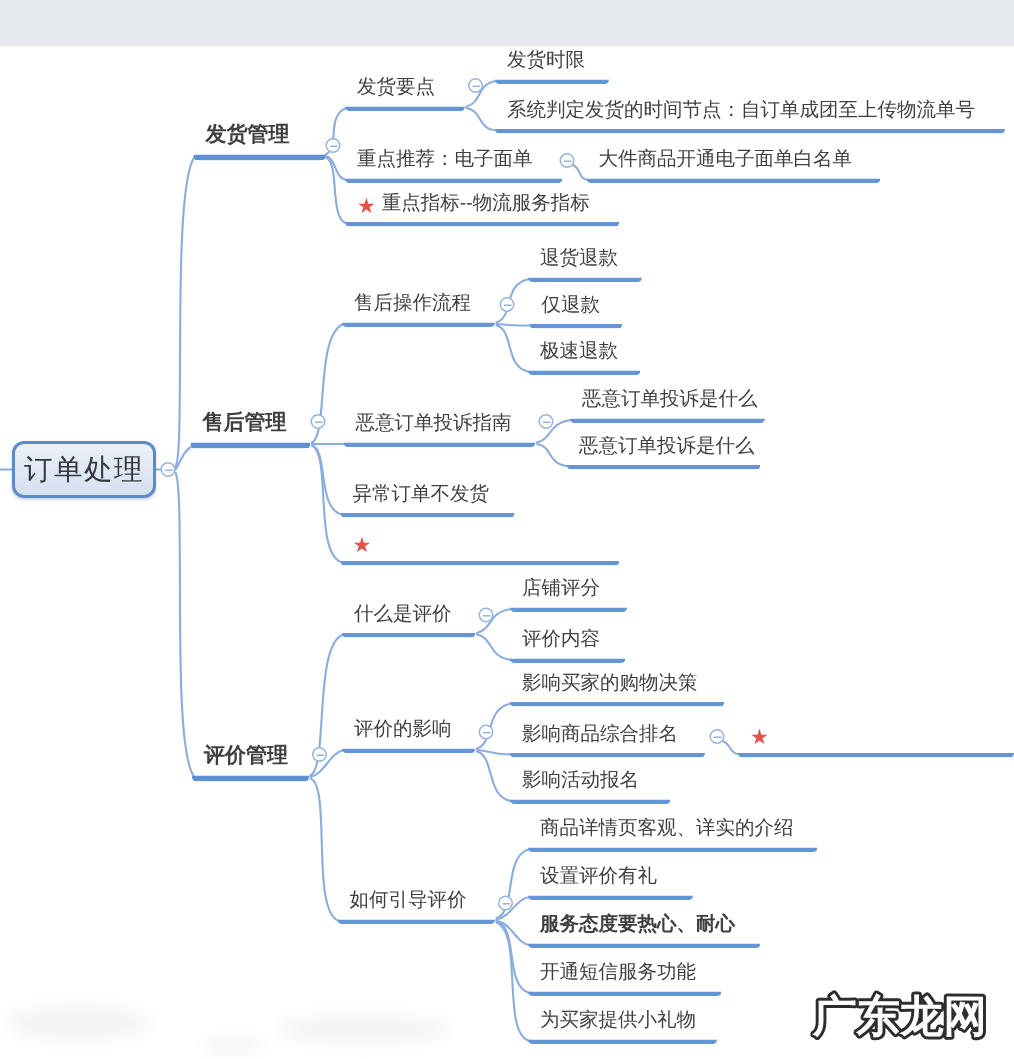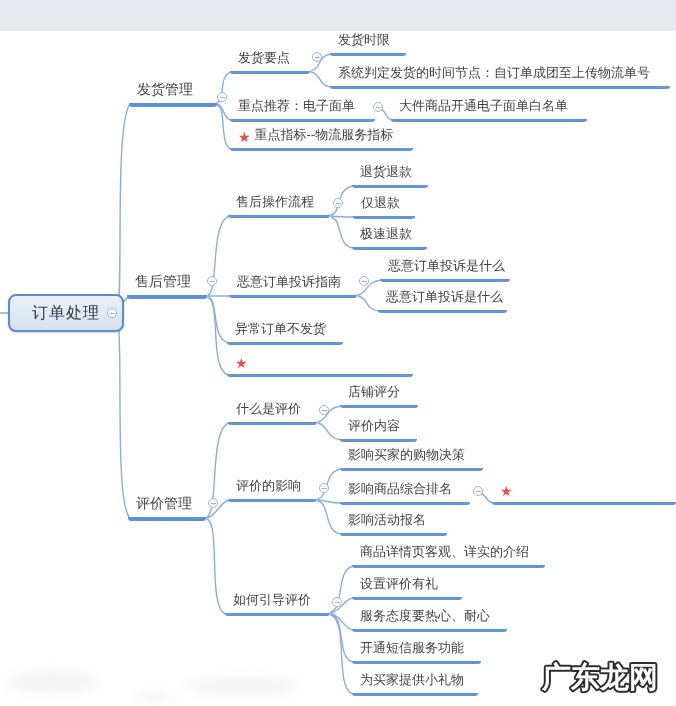--- a/index.html
+++ b/index.html
@@ -4,34 +4,34 @@
 <style>
   html,body{margin:0;padding:0;}
   body{
     width:676px;height:706px;position:relative;overflow:hidden;background:#ffffff;
     font-family:"Liberation Sans","DejaVu Sans",sans-serif;
   }
   .topbar{position:absolute;left:0;top:0;width:676px;height:31px;background:#e5e8ec;}
   .links{position:absolute;left:0;top:0;width:676px;height:706px;}
   .links path{fill:none;stroke:#8badde;stroke-width:1.4;stroke-linecap:round;}
   .root{
-    position:absolute;left:8px;top:294px;width:116px;height:38px;box-sizing:border-box;
+    position:absolute;left:8px;top:294px;width:96px;height:38px;box-sizing:border-box;
     border:2px solid #5c8cc6;border-radius:8px;
     background:linear-gradient(#eaf0f8,#d5e0f0);
     box-shadow:0 1px 2px rgba(60,90,140,.25);
     display:flex;align-items:center;justify-content:center;
-    font-size:16px;color:#34373c;letter-spacing:1px;
+    font-size:19px;color:#34373c;letter-spacing:1px;
   }
   .node{
     position:absolute;box-sizing:border-box;height:26px;
     border-bottom:3px solid #6495d6;border-radius:0 0 3px 3px;
     display:flex;align-items:flex-end;padding:0 0 4px 8px;
     font-size:13px;color:#3f3f3f;white-space:nowrap;
   }
-  .node.l1{height:27px;border-bottom-width:4px;font-size:14px;border-bottom-color:#5e91d4;}
+  .node.l1{height:27px;border-bottom-width:4px;font-size:14px;border-bottom-color:#5e91d4;font-weight:bold;}
   .star{color:#e8504f;font-size:14px;line-height:1;margin-right:4px;}
   .minus{
     position:absolute;width:10px;height:10px;box-sizing:border-box;
     border:1px solid #96b4dc;border-radius:50%;background:#fff;
     display:flex;align-items:center;justify-content:center;
   }
   .minus .mline{width:5px;height:1px;background:#96b4dc;display:block;}
   .watermark{position:absolute;left:536px;top:650px;}
   .smudge{position:absolute;background:#ededed;border-radius:50%;filter:blur(5px);opacity:.6;}
 </style>
@@ -163,21 +163,21 @@
   </div>
 <div class="node" style="left:225px;top:590px;width:105px;">
     <span>如何引导评价</span>
   </div>
 <div class="node" style="left:352px;top:542px;width:193px;">
     <span>商品详情页客观、详实的介绍</span>
   </div>
 <div class="node" style="left:352px;top:574px;width:110px;">
     <span>设置评价有礼</span>
   </div>
-<div class="node" style="left:352px;top:606px;width:155px;">
+<div class="node" style="left:352px;top:606px;width:155px;font-weight:bold;">
     <span>服务态度要热心、耐心</span>
   </div>
 <div class="node" style="left:352px;top:638px;width:129px;">
     <span>开通短信服务功能</span>
   </div>
 <div class="node" style="left:352px;top:670px;width:126px;">
     <span>为买家提供小礼物</span>
   </div>
 
 <div class="minus" style="left:107px;top:308px;">

